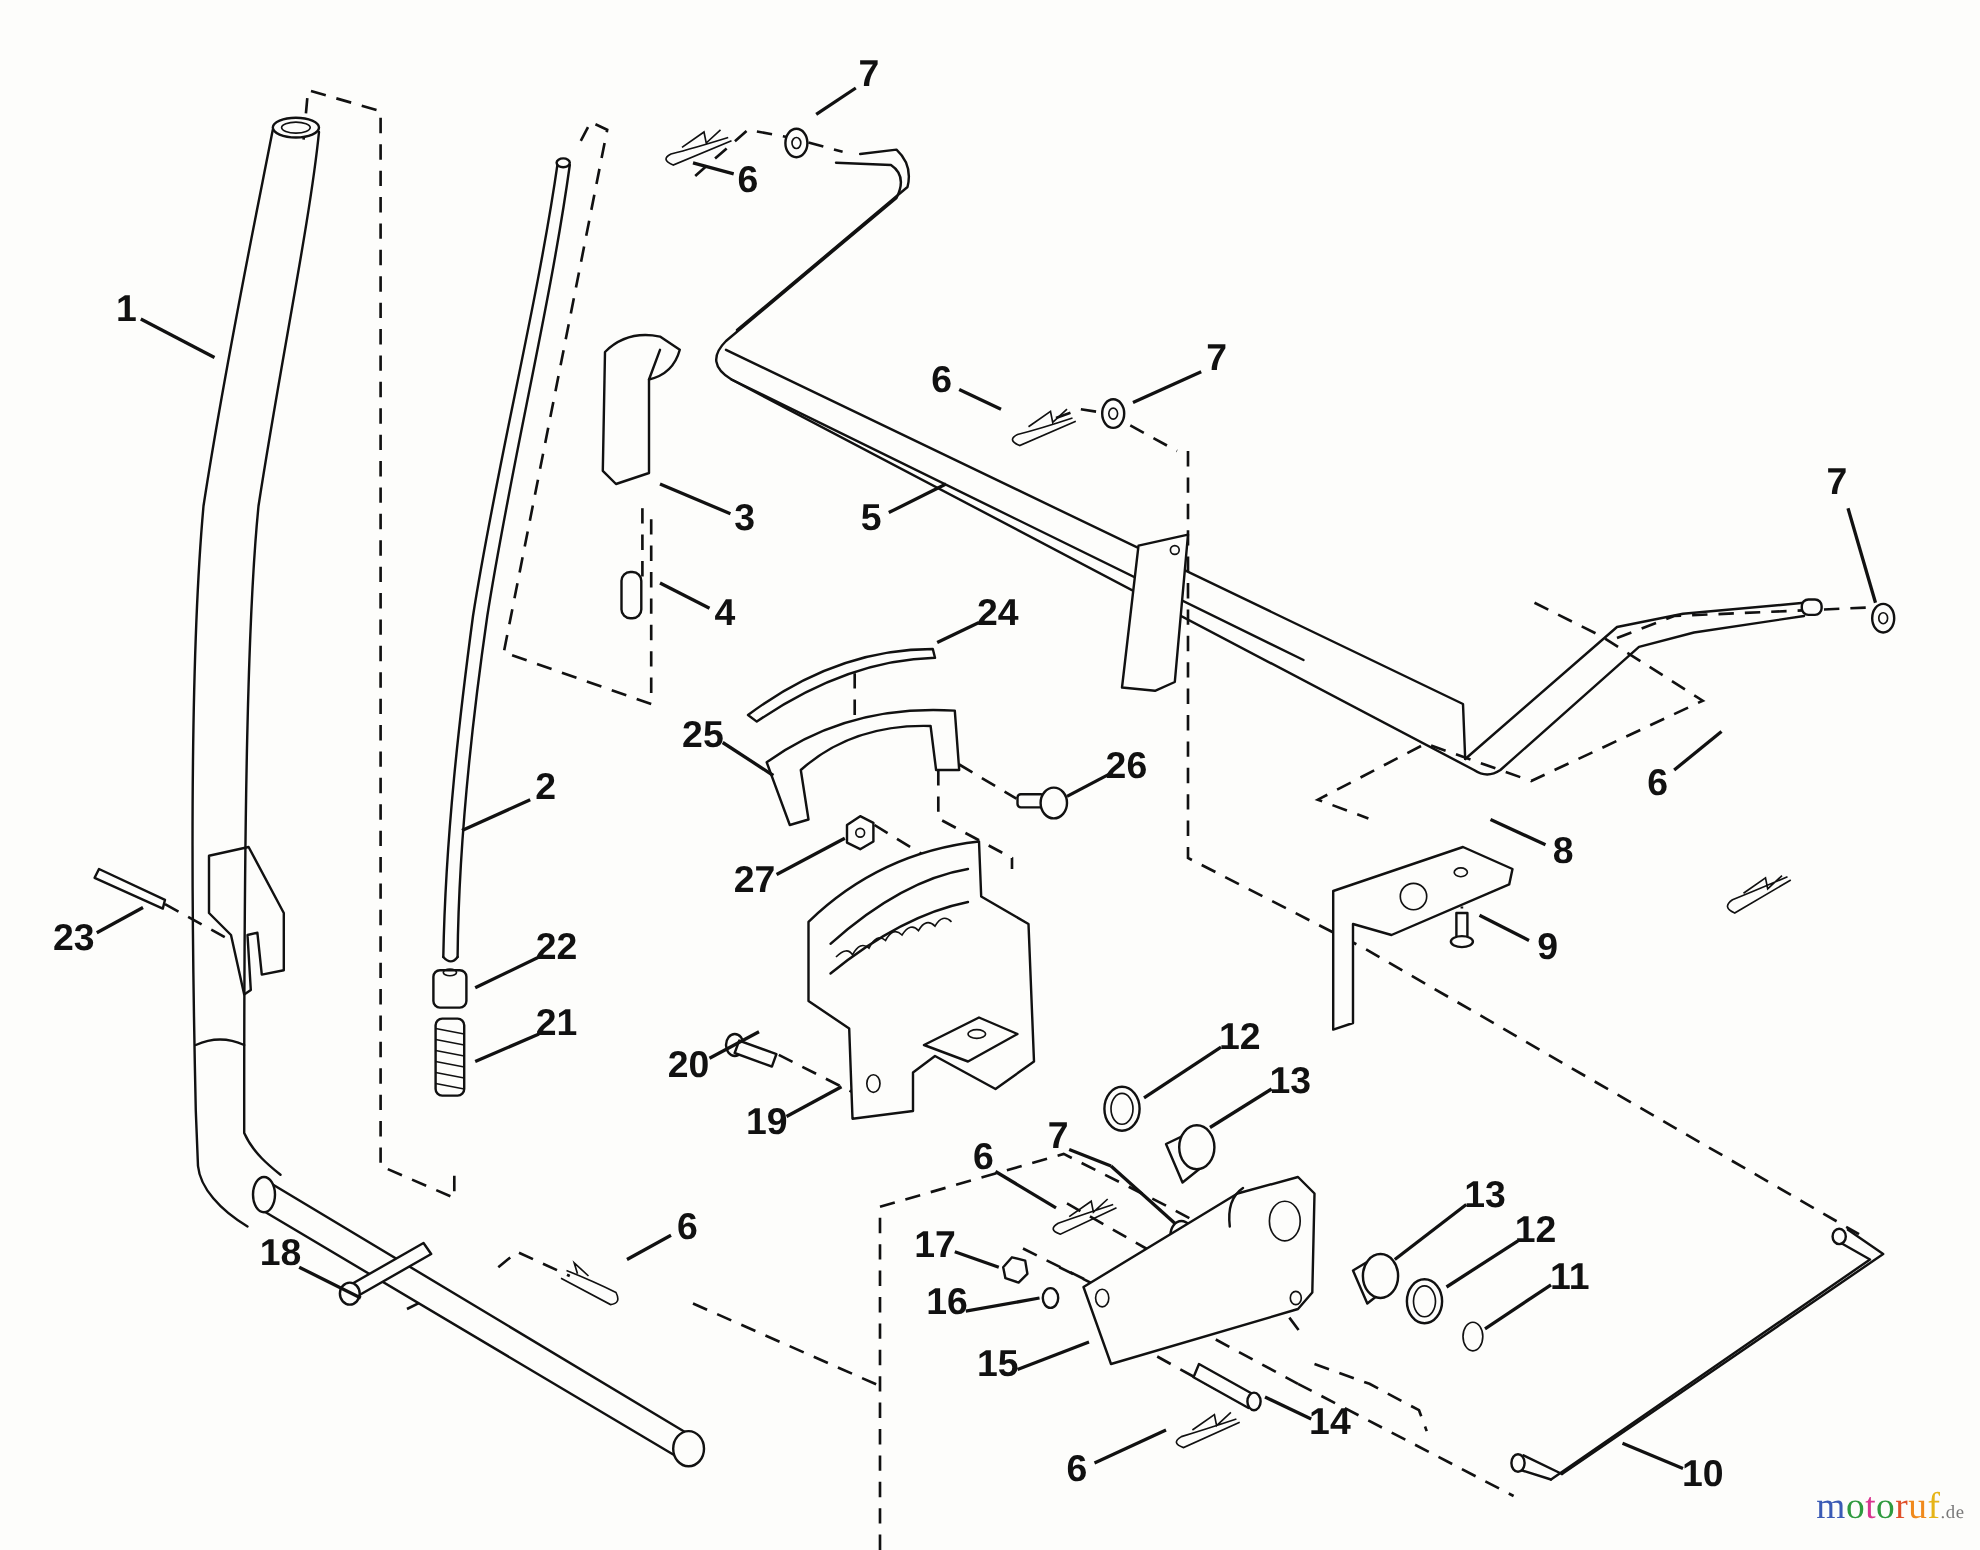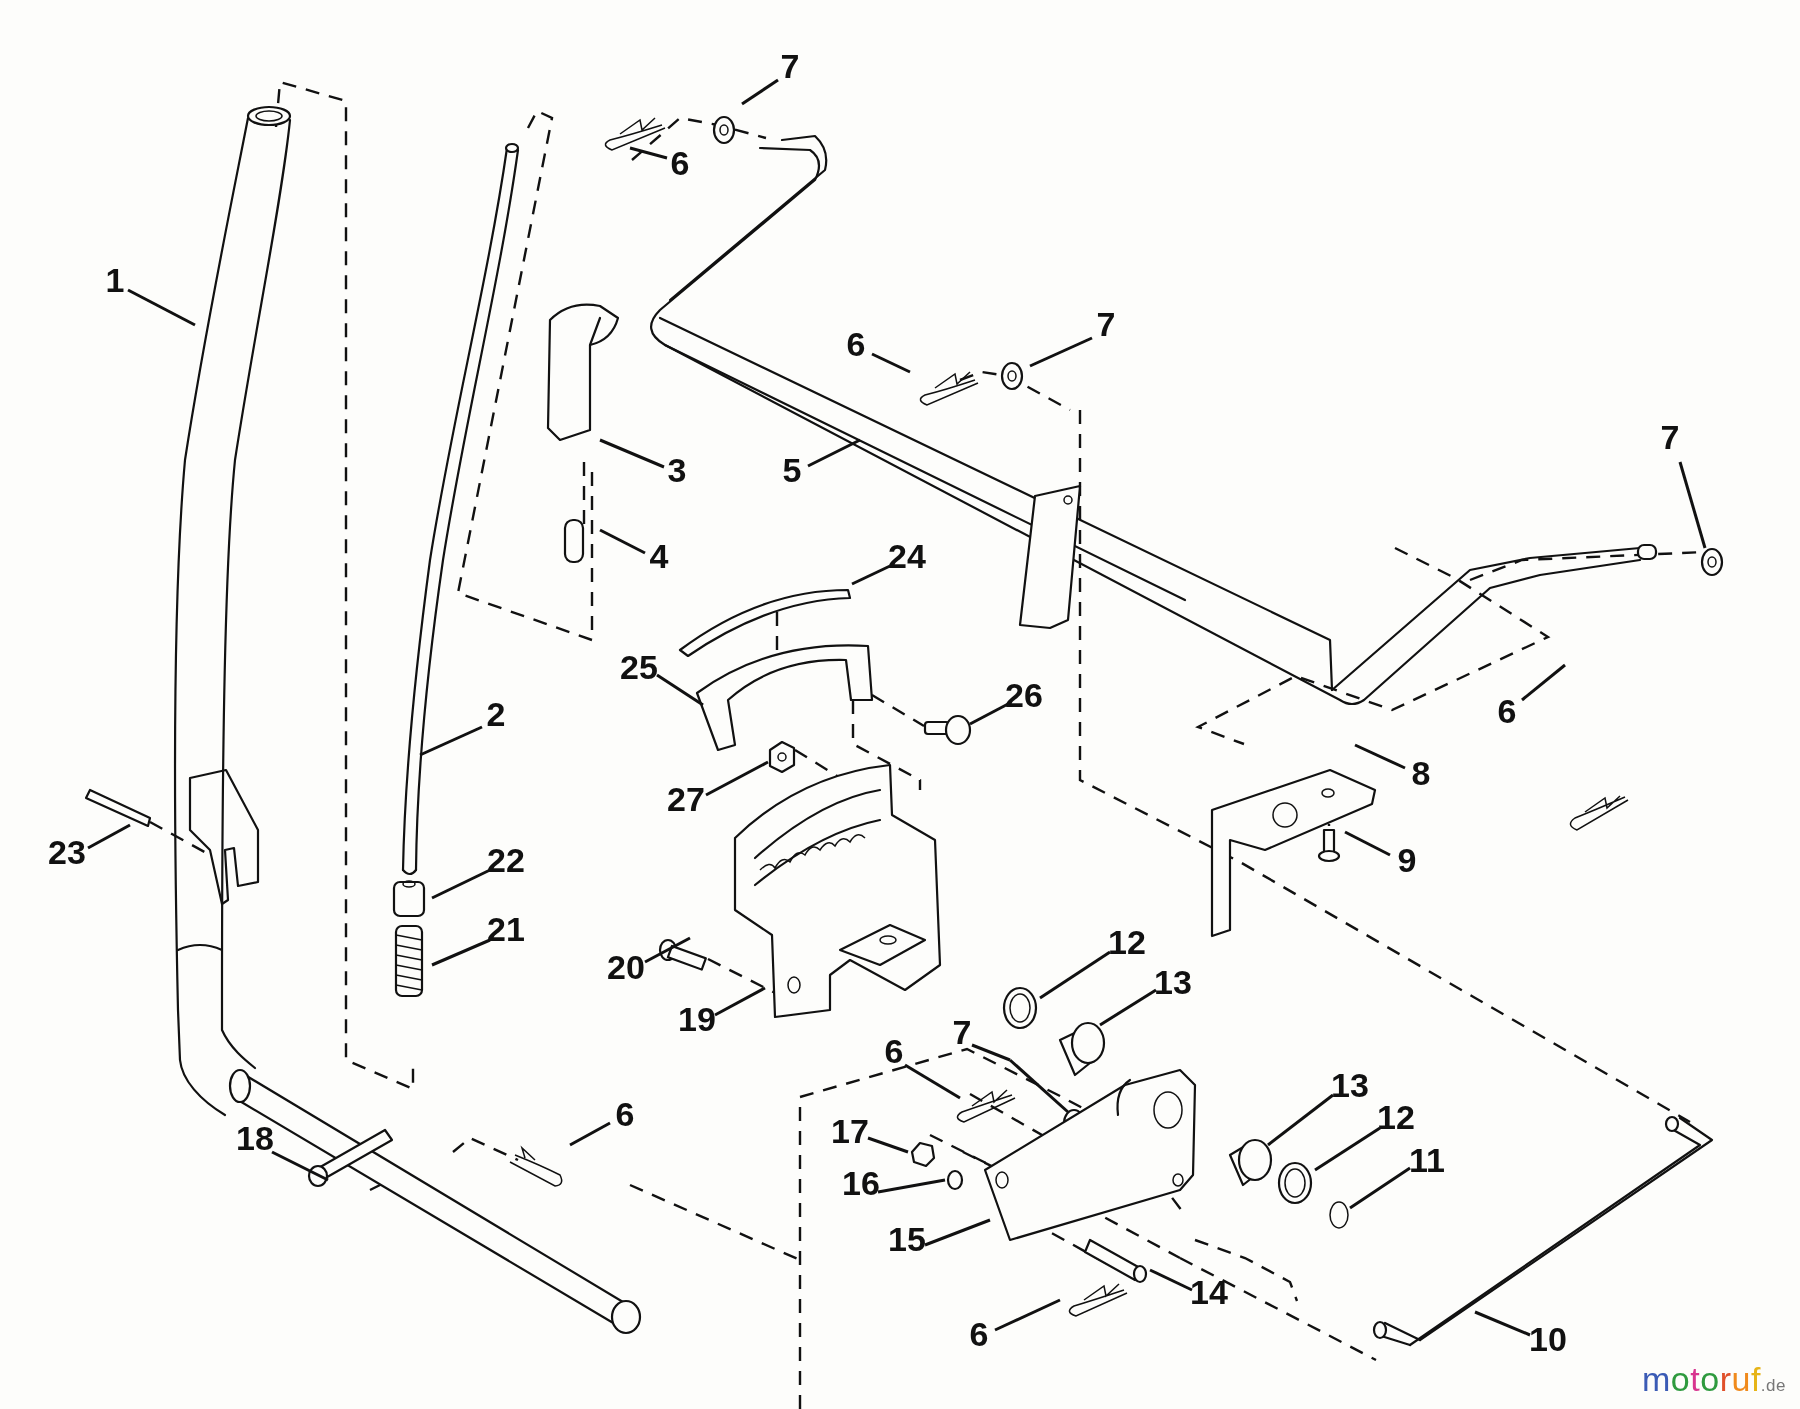--- a/index.html
+++ b/index.html
@@ -4,21 +4,21 @@
 <style>
   html, body { margin:0; padding:0; background:#fdfdfb; }
   body { width:1800px; height:1409px; position:relative; overflow:hidden; font-family:"Liberation Sans", sans-serif; }
   #diagram { position:absolute; left:0; top:0; width:1800px; height:1409px; }
   .part { fill:none; stroke:#111; stroke-width:2.2; stroke-linejoin:round; stroke-linecap:round; }
   .thin { fill:none; stroke:#111; stroke-width:1.5; }
   .fillw { fill:#fdfdfb; stroke:#111; stroke-width:2.2; stroke-linejoin:round; }
   .dash { fill:none; stroke:#111; stroke-width:2.4; stroke-dasharray:14 10; }
   .leader { stroke:#111; stroke-width:3; }
   .lbl { font-family:"Liberation Sans Narrow","Liberation Sans", sans-serif; font-weight:700; font-size:34px; fill:#111; text-anchor:middle; dominant-baseline:middle; }
-  #watermark { position:absolute; right:14px; bottom:10px; font-family:Liberation Sans, sans-serif; font-size:34px; letter-spacing:0.5px; }
+  #watermark { position:absolute; right:14px; bottom:20px; font-family:Liberation Serif, serif; font-size:34px; letter-spacing:0.5px; }
   #watermark .de { font-size:17px; color:#777; }
 </style>
 </head>
 <body>
 
 <svg id="diagram" viewBox="0 0 1800 1409" xmlns="http://www.w3.org/2000/svg">
 
   <g>
 
     <polyline class="dash" points="276,127 280,82 346,101 346,1060 413,1089 413,1065"></polyline>

